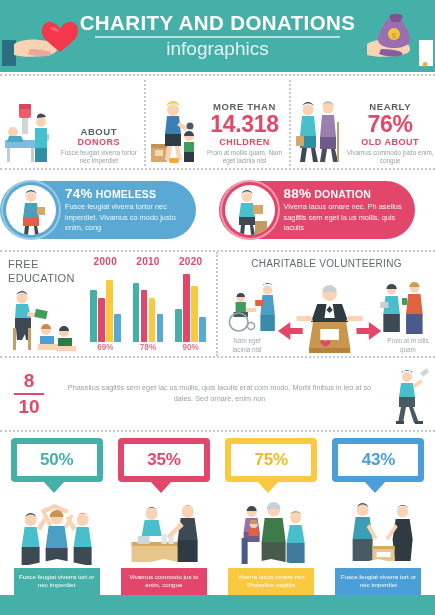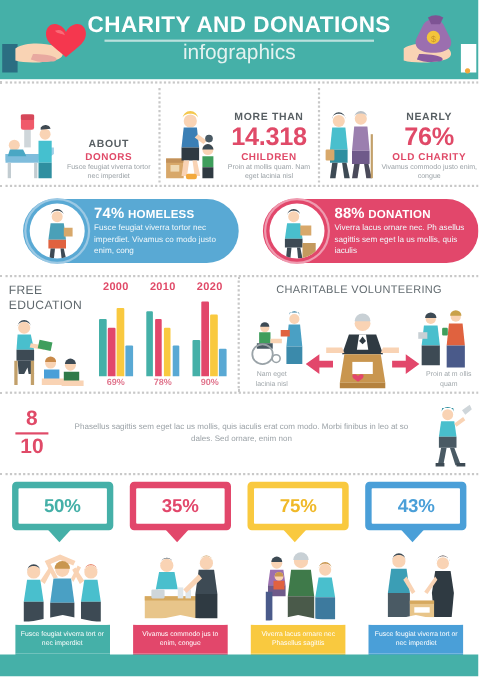--- a/index.html
+++ b/index.html
@@ -36,21 +36,21 @@
   .stat { flex: 1; display: flex; align-items: flex-end; gap: 2px; padding: 0 1px; }
   .stat-art { width: 52px; height: 70px; flex: 0 0 52px; }
   .stat-txt { flex: 1; text-align: center; }
   .stat-lead { font-size: 9.5px; font-weight: bold; color: #585f63; letter-spacing: .6px; }
   .stat-big { font-size: 23px; font-weight: bold; color: #e04a68; line-height: 1.08; letter-spacing: -.3px; }
   .stat-unit { font-size: 9px; font-weight: bold; color: #e04a68; letter-spacing: .5px; }
   .stat-desc { font-size: 6.4px; color: #9aa1a6; line-height: 1.35; margin-top: 2px; }
 
   
   .pills { display: flex; height: 80px; align-items: center; }
-  .pill-cell { flex: 1; display: flex; align-items: center; justify-content: flex-end; }
+  .pill-cell { flex: 1; display: flex; align-items: center; justify-content: flex-start; }
   .pill {
     position: relative; width: 196px; height: 58px; border-radius: 29px;
     display: flex; align-items: center; padding-left: 4px;
   }
   .pill.blue { background: #59a9d4; }
   .pill.pink { background: #e2476b; }
   .pill-badge {
     width: 50px; height: 50px; border-radius: 50%; background: #fff;
     flex: 0 0 50px; margin-left: 2px; position: relative; overflow: hidden;
   }
@@ -232,21 +232,21 @@
           <path d="M30 19 h12 l2 22 H28z" fill="#9b7faf"></path>
           <path d="M28 41 h16 v12 H28z" fill="#6f5a8a"></path>
           <path d="M30 53 l-2 13 h5 l2 -13z" fill="#4a4a5a"></path>
           <path d="M39 53 l2 13 h5 l-3 -13z" fill="#4a4a5a"></path>
           <rect x="45" y="26" width="2" height="40" fill="#c2a06a"></rect>
         </svg>
       </div>
       <div class="stat-txt">
         <div class="stat-lead">NEARLY</div>
         <div class="stat-big">76%</div>
-        <div class="stat-unit">OLD CHARITY</div>
+        <div class="stat-unit">OLD ABOUT</div>
         <div class="stat-desc">Vivamus commodo justo enim, congue</div>
       </div>
     </div>
   </div>
 
   <div class="hdiv"></div>
 
   <div class="pills">
     <div class="pill-cell">
       <div class="pill blue">

